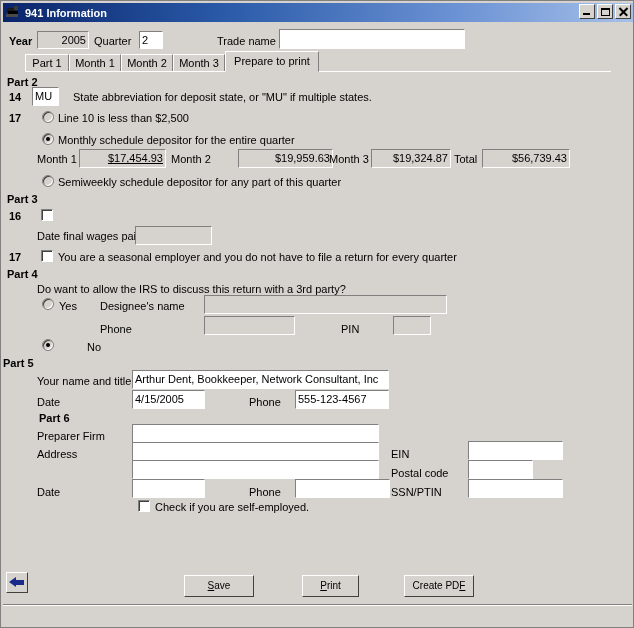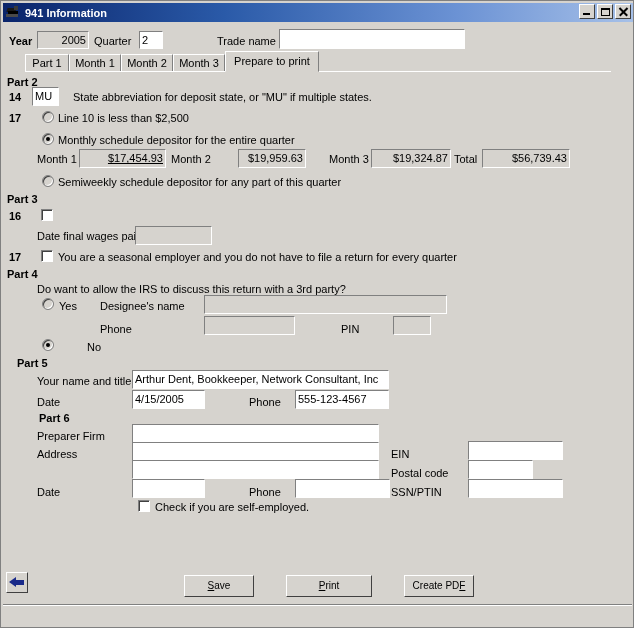--- a/index.html
+++ b/index.html
@@ -264,21 +264,21 @@
   <div class="lbl bold" style="left:8px; top:111px;">17</div>
   <div class="radio" style="left:41px; top:110px;"></div>
   <div class="lbl" style="left:57px; top:111px;">Line 10 is less than $2,500</div>
 
   <div class="radio on" style="left:41px; top:132px;"></div>
   <div class="lbl" style="left:57px; top:133px;">Monthly schedule depositor for the entire quarter</div>
 
   <div class="lbl" style="left:36px; top:152px;">Month 1</div>
   <div class="field ro right" style="left:78px; top:148px; width:87px; height:19px;text-decoration:underline;">$17,454.93</div>
   <div class="lbl" style="left:170px; top:152px;">Month 2</div>
-  <div class="field ro right" style="left:237px; top:148px; width:68px; height:19px;">$19,959.63</div>
+  <div class="field ro right" style="left:237px; top:148px; width:95px; height:19px;">$19,959.63</div>
   <div class="lbl" style="left:328px; top:152px;">Month 3</div>
   <div class="field ro right" style="left:370px; top:148px; width:80px; height:19px;">$19,324.87</div>
   <div class="lbl" style="left:453px; top:152px;">Total</div>
   <div class="field ro right" style="left:481px; top:148px; width:88px; height:19px;">$56,739.43</div>
 
   <div class="radio" style="left:41px; top:174px;"></div>
   <div class="lbl" style="left:57px; top:175px;">Semiweekly schedule depositor for any part of this quarter</div>
 
   <div class="lbl bold" style="left:6px; top:192px;">Part 3</div>
 
@@ -302,21 +302,21 @@
   <div class="field ro" style="left:203px; top:294px; width:243px; height:19px;"></div>
 
   <div class="lbl" style="left:99px; top:322px;">Phone</div>
   <div class="field ro" style="left:203px; top:315px; width:91px; height:19px;"></div>
   <div class="lbl" style="left:340px; top:322px;">PIN</div>
   <div class="field ro" style="left:392px; top:315px; width:38px; height:19px;"></div>
 
   <div class="radio on" style="left:41px; top:338px;"></div>
   <div class="lbl" style="left:58px; top:340px;padding-left:28px;">No</div>
 
-  <div class="lbl bold" style="left:16px; top:356px;">Part 5</div>
+  <div class="lbl bold" style="left:2px; top:356px;">Part 5</div>
   <div class="lbl" style="left:36px; top:374px;">Your name and title</div>
   <div class="field" style="left:131px; top:369px; width:257px; height:19px;">Arthur Dent, Bookkeeper, Network Consultant, Inc</div>
 
   <div class="lbl" style="left:36px; top:395px;">Date</div>
   <div class="field" style="left:131px; top:389px; width:73px; height:19px;">4/15/2005</div>
   <div class="lbl" style="left:248px; top:395px;">Phone</div>
   <div class="field" style="left:294px; top:389px; width:94px; height:19px;">555-123-4567</div>
 
   <div class="lbl bold" style="left:6px; top:411px;padding-left:32px;">Part 6</div>
 
@@ -342,20 +342,20 @@
   <div class="check" style="left:137px; top:499px;"></div>
   <div class="lbl" style="left:154px; top:500px;">Check if you are self-employed.</div>
 
   <div id="back-btn">
     <span class="head"></span>
     <span class="shaft"></span>
   </div>
 
   <div class="pbtn" style="left:183px; top:574px; width:70px; height:22px;"><span></span><span class="acc">S</span><span>ave</span></div>
 
-  <div class="pbtn" style="left:285px; top:574px; width:86px; height:22px;"><span></span><span class="acc">P</span><span>rint</span></div>
+  <div class="pbtn" style="left:301px; top:574px; width:57px; height:22px;"><span></span><span class="acc">P</span><span>rint</span></div>
 
   <div class="pbtn" style="left:403px; top:574px; width:70px; height:22px;"><span>Create PD</span><span class="acc">F</span><span></span></div>
 
   <div id="sep-line"></div>
   <div id="sep-line2"></div>
 
 </div>
 
 </body></html>

